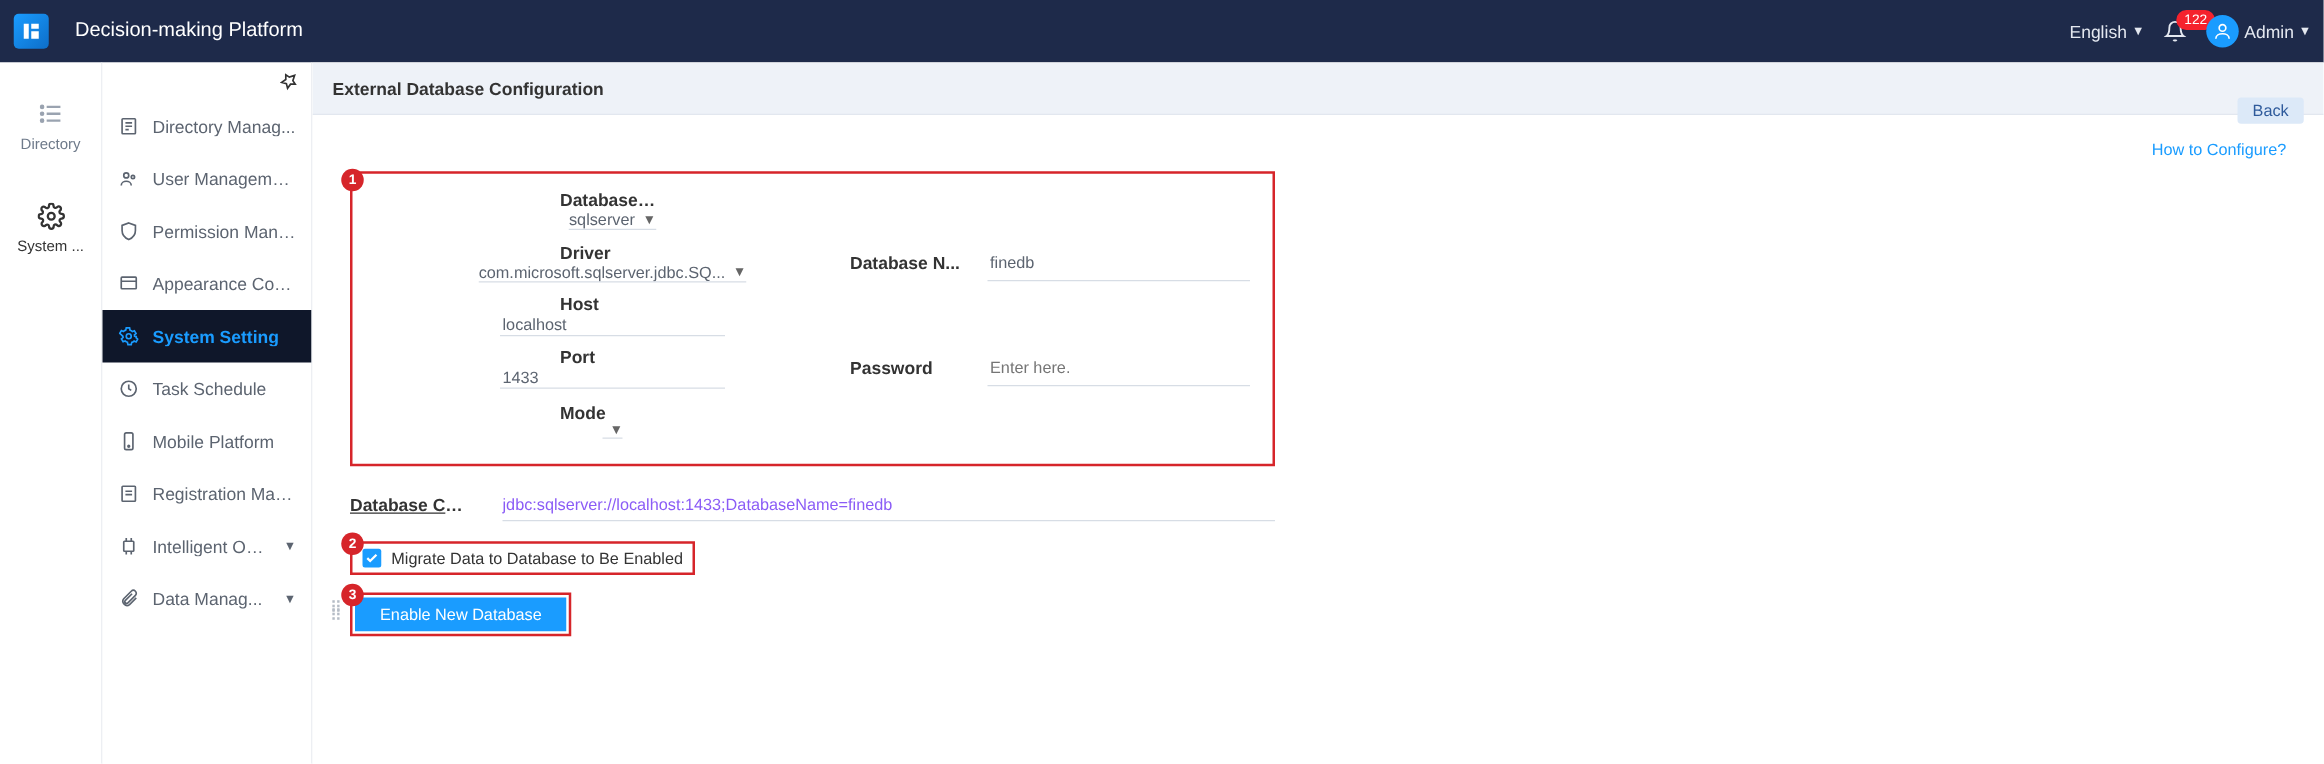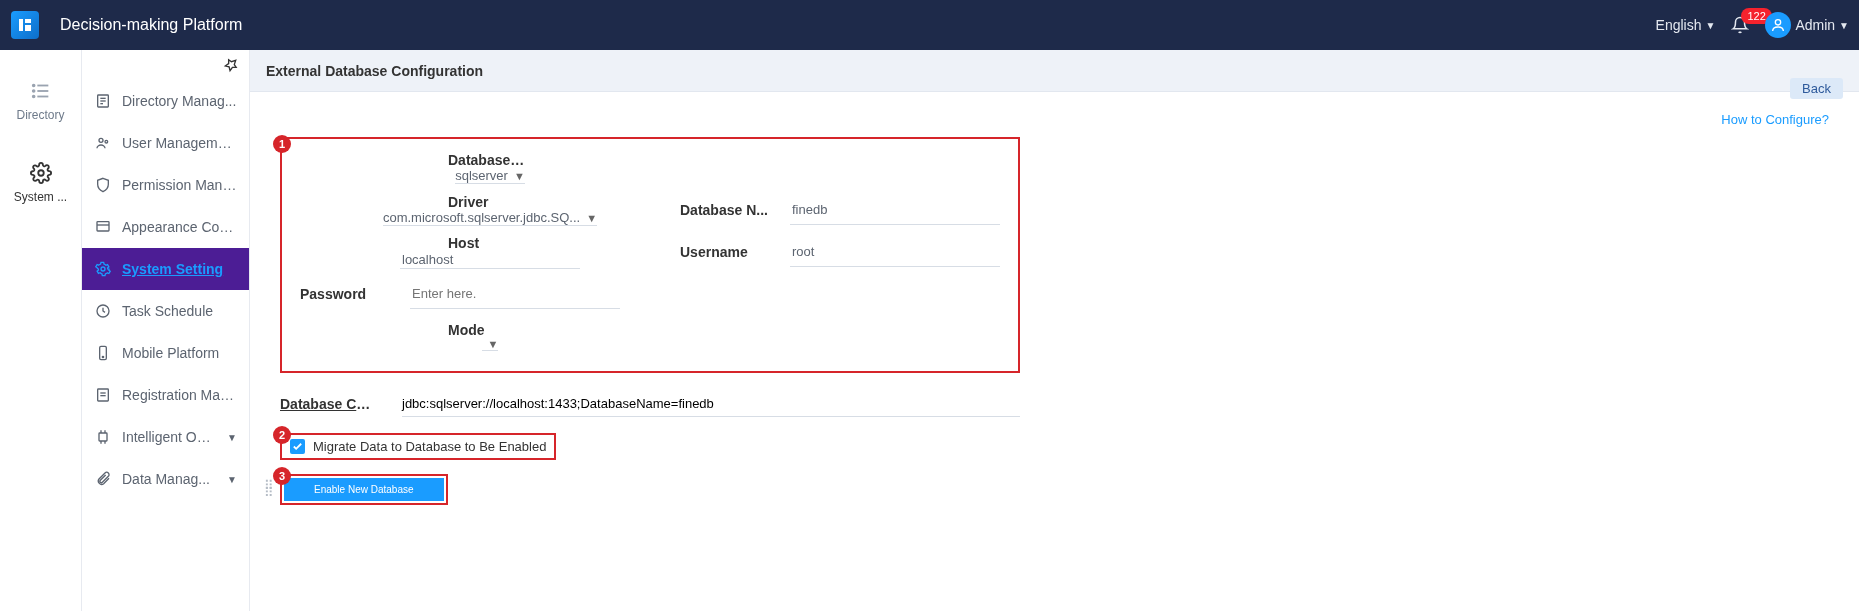--- a/index.html
+++ b/index.html
@@ -141,24 +141,23 @@
       cursor: pointer;
       white-space: nowrap;
       overflow: hidden;
     }
     .nav-item-label {
       flex: 1;
       overflow: hidden;
       text-overflow: ellipsis;
     }
     .nav-item.active {
-      background: #4c1d95;
+      background: #0f172a;
       color: #1a9cff;
       font-weight: 600;
-      text-decoration: underline;
     }
     .nav-item .nav-icon { width: 18px; height: 18px; flex-shrink: 0; display: flex; align-items: center; justify-content: center; }
 
     .main {
       flex: 1;
       background: #fff;
       position: relative;
       overflow: auto;
     }
     .page-header {
@@ -275,21 +274,21 @@
       font-weight: 700;
       white-space: nowrap;
       overflow: hidden;
       text-overflow: ellipsis;
       padding-right: 24px;
       text-decoration: underline;
     }
     .conn-value {
       flex: 1;
       border-bottom: 1px solid #d7dde5;
-      color: #000000;
+      color: #8b5cf6;
       font-size: 13px;
       height: 26px;
       display: flex;
       align-items: center;
     }
 
     .checkbox-row {
       border: 2px solid #d6252a;
       display: inline-flex;
       align-items: center;
@@ -313,23 +312,23 @@
 
     .button-box {
       border: 2px solid #d6252a;
       display: inline-flex;
       position: relative;
       padding: 2px;
     }
     .enable-btn {
       background: #1a9cff;
       color: #fff;
-      padding: 6px 30px;
+      padding: 6px 20px;
       border: none;
-      font-size: 10px;
+      font-size: 13px;
       cursor: pointer;
     }
     .drag-dots {
       position: absolute;
       left: -18px;
       top: 6px;
       color: #b5bcc6;
       font-size: 13px;
       letter-spacing: -2px;
       line-height: 7px;
@@ -533,27 +532,27 @@
             <span class="field-label">Database N...</span>
             <input class="field-input" value="finedb" style="">
           </div>
         </div>
 
         <div class="form-row">
           <div class="form-field field-left">
             <span class="field-label">Host</span>
             <input class="field-input" value="localhost" style="">
           </div>
-          <div class="form-field field-right">
-            <span class="field-label">Username</span>
-            <input class="field-input" value="root" style="">
-          </div>
         </div>
 
         <div class="form-row">
+          <div class="form-field field-left">
+            <span class="field-label">Port</span>
+            <input class="field-input" value="1433" style="">
+          </div>
           <div class="form-field field-right">
             <span class="field-label">Password</span>
             <input class="field-input" type="password" placeholder="Enter here." style="">
           </div>
         </div>
 
         <div class="form-row">
           <div class="form-field field-left">
             <span class="field-label">Mode</span>
             <div class="select-wrap">

